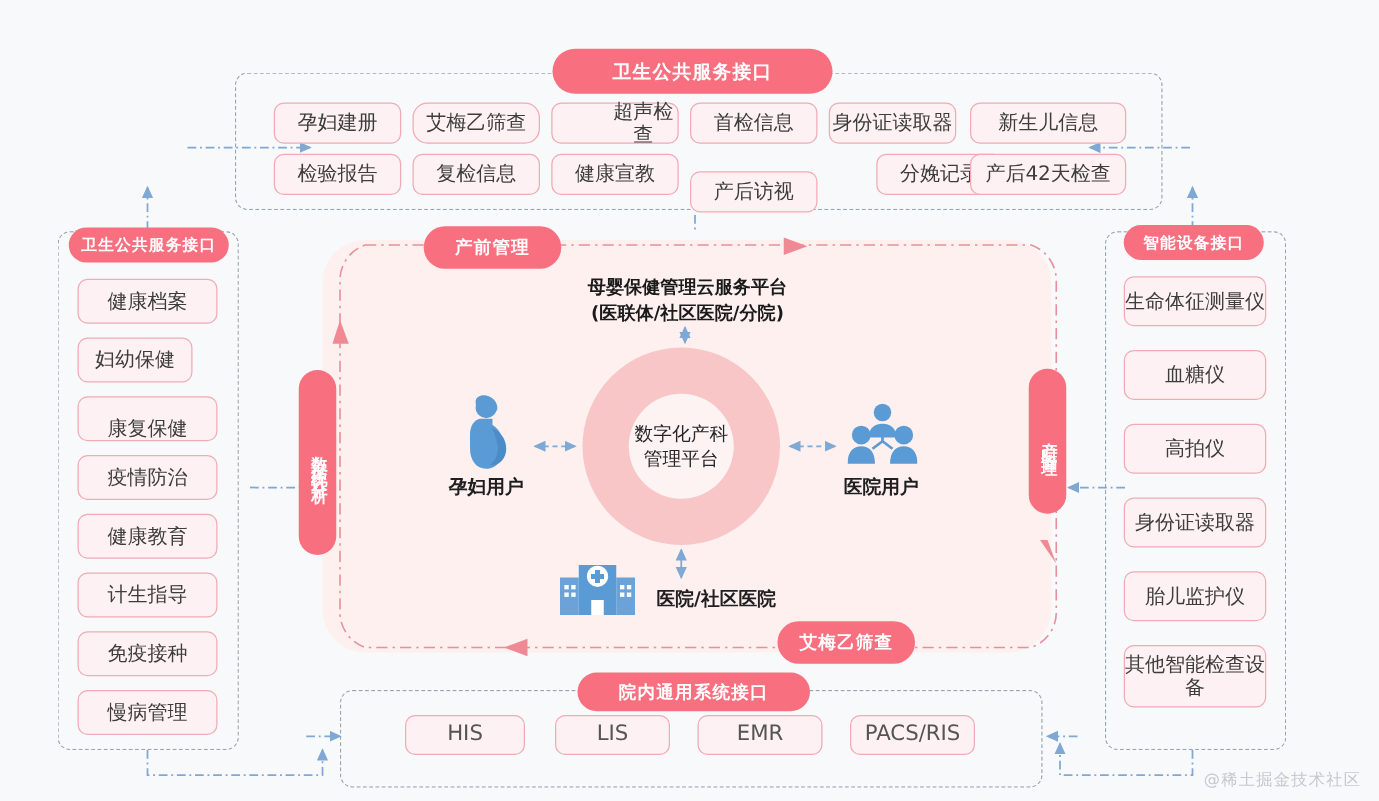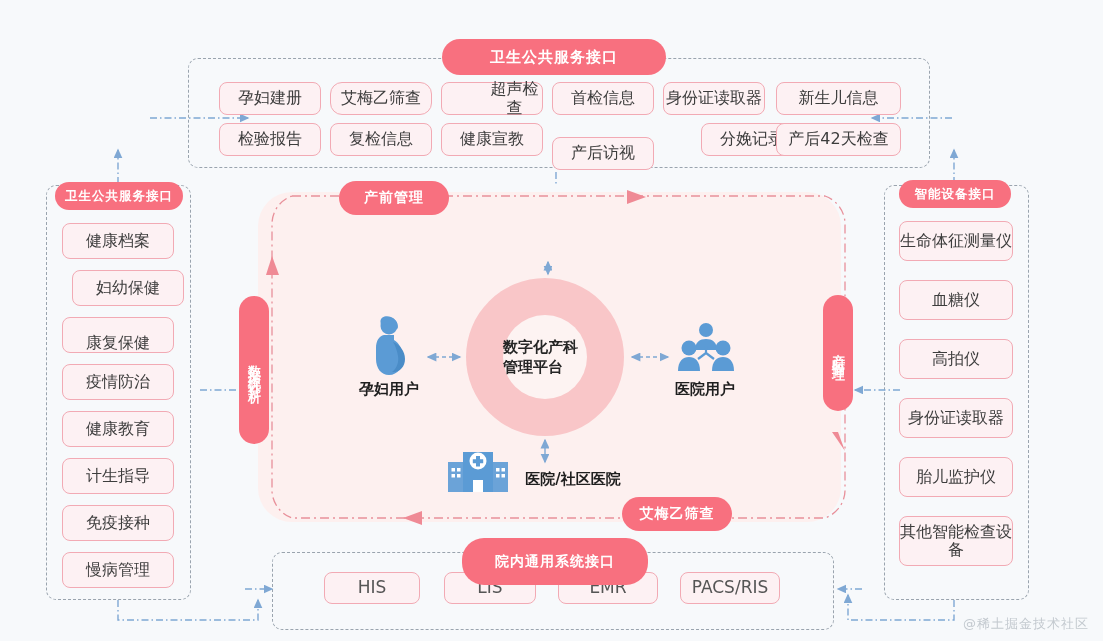--- a/index.html
+++ b/index.html
@@ -70,22 +70,22 @@
     z-index: 3;
   }
   #ring-inner {
     position: absolute;
     left: 503px; top: 315px;
     width: 84px; height: 84px;
     border-radius: 50%;
     background: #fdf3f2;
     z-index: 4;
     display: flex; flex-direction: column;
-    justify-content: center;
-    color: #262626; font-weight: bold; font-size: 15px; line-height: 1.35;
+    align-items: center; justify-content: center;
+    color: #262626; font-weight: normal; font-size: 15px; line-height: 1.35;
   }
   .vpill {
     position: absolute;
     background: #f8707f;
     color: #fff;
     border-radius: 16px;
     font-weight: bold;
     font-size: 13px;
     writing-mode: vertical-rl;
     text-orientation: upright;
@@ -155,20 +155,24 @@
     <polygon points="422,511 403,518 422,525" fill="#ef8a95"></polygon>
     <polygon points="266,275 272,256 279,275" fill="#ef8a95"></polygon>
   </svg>
 
   <div id="ring-outer"></div>
   <div id="ring-inner">
     <span>数字化产科</span>
     <span>管理平台</span>
   </div>
 
+  <div class="cloud-label" style="left:445px; top:220px; width:210px;">
+    <div>母婴保健管理云服务平台</div>
+    <div>(医联体/社区医院/分院)</div>
+  </div>
 
   <svg class="overlay">
     <defs>
       <marker id="ba2" markerWidth="8" markerHeight="8" refX="6" refY="3.2" orient="auto">
         <path d="M0,0 L7,3.2 L0,6.4 z" fill="#7fa8d4"></path>
       </marker>
       <marker id="ba2s" markerWidth="8" markerHeight="8" refX="1" refY="3.2" orient="auto">
         <path d="M7,0 L0,3.2 L7,6.4 z" fill="#7fa8d4"></path>
       </marker>
     </defs>
@@ -266,21 +270,21 @@
         <span>产后42天检查</span>
       </div>
     </div>
 
   <div class="dashbox" style="left:46px; top:185px; width:145px; height:415px;"></div>
   <div class="pink-pill" style="left:55px; top:182px; width:128px; height:28px; font-size:12.5px;">卫生公共服务接口</div>
   <div id="left-chips">
       <div class="chip" style="left: 62px; top: 223px; width: 112px; height: 36px;">
         <span>健康档案</span>
       </div>
-      <div class="chip" style="left: 72px; top: 270px; width: 112px; height: 36px;">
+      <div class="chip" style="left: 62px; top: 270px; width: 92px; height: 36px;">
         <span>妇幼保健</span>
       </div>
       <div class="chip" style="left: 62px; top: 317px; width: 112px; height: 36px; align-items: flex-end;">
         <span>康复保健</span>
       </div>
       <div class="chip" style="left: 62px; top: 364px; width: 112px; height: 36px;">
         <span>疫情防治</span>
       </div>
       <div class="chip" style="left: 62px; top: 411px; width: 112px; height: 36px;">
         <span>健康教育</span>
@@ -313,21 +317,21 @@
       </div>
       <div class="chip" style="left: 899px; top: 457px; width: 114px; height: 40px;">
         <span>胎儿监护仪</span>
       </div>
       <div class="chip" style="left: 899px; top: 516px; width: 114px; height: 50px;">
         <span>其他智能检查设备</span>
       </div>
     </div>
 
   <div class="dashbox" style="left:272px; top:552px; width:562px; height:78px;"></div>
-  <div class="pink-pill" style="left:462px; top:538px; width:186px; height:47px; font-size:14px;">院内通用系统接口</div>
+  <div class="pink-pill" style="left:462px; top:538px; width:186px; height:31px; font-size:14px;">院内通用系统接口</div>
   <div id="bottom-chips">
       <div class="chip en" style="left: 324px; top: 572px; width: 96px; height: 32px;">
         <span>HIS</span>
       </div>
       <div class="chip en" style="left: 444px; top: 572px; width: 92px; height: 32px;">
         <span>LIS</span>
       </div>
       <div class="chip en" style="left: 558px; top: 572px; width: 100px; height: 32px;">
         <span>EMR</span>
       </div>

